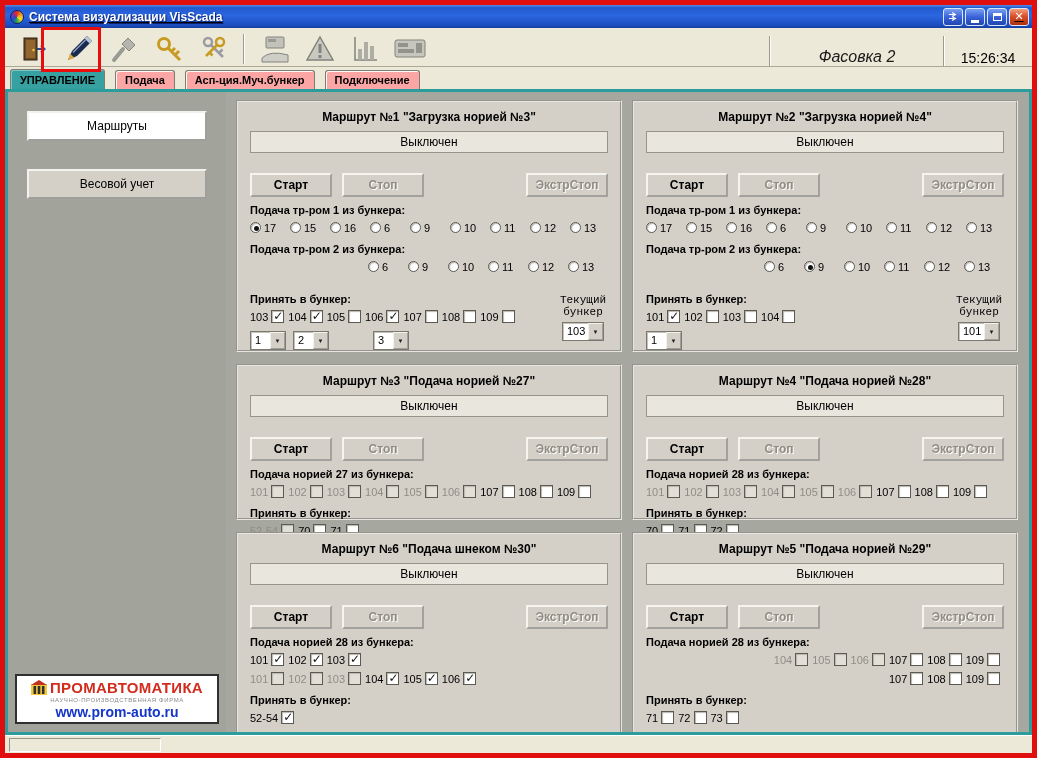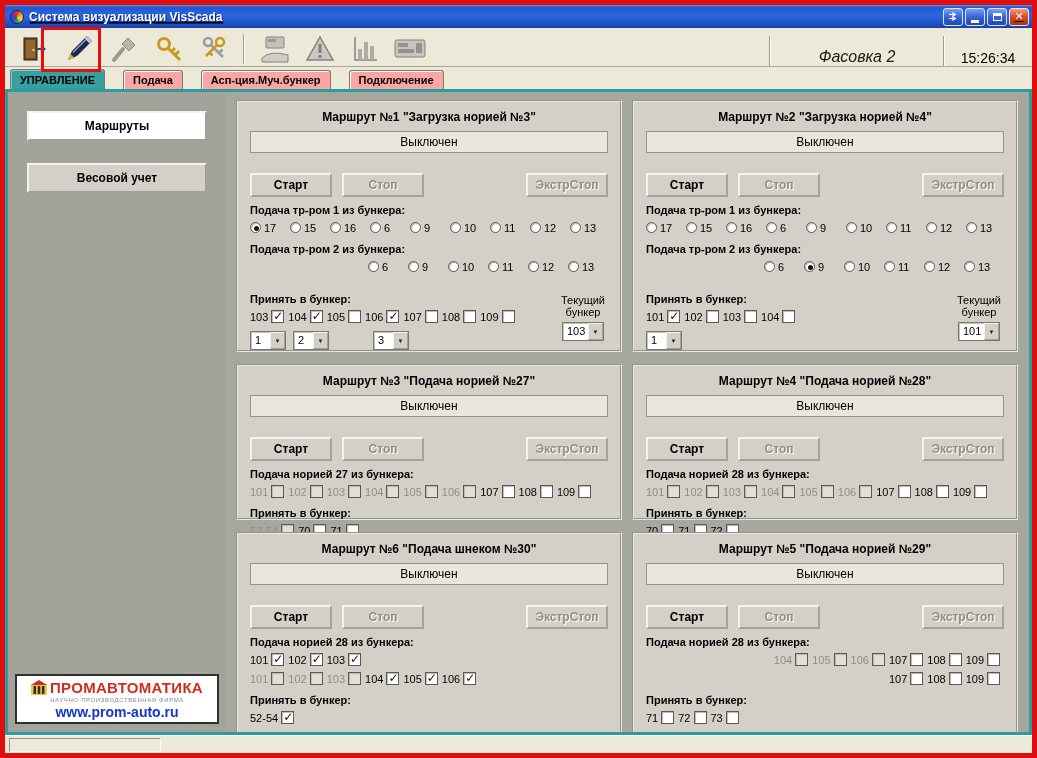--- a/index.html
+++ b/index.html
@@ -49,43 +49,43 @@
   .clock { width:72px; text-align:center; font-size:14px; color:#000; }
 
   .highlight-box {
     position:absolute; left:36px; top:22px; width:60px; height:45px;
     border:3px solid #E80E0E; z-index:50; pointer-events:none;
   }
 
   
   .tabbar {
     height:22px; background:#ECE9D8; display:flex; align-items:flex-end;
-    padding:0 0 0 5px; gap:18px;
+    padding:0 0 0 5px; gap:10px;
   }
   .tab {
     padding:3px 9px 3px; font-size:11px; font-weight:bold; color:#000;
     background:#fca5a5; border:1px solid #7E7C70; border-bottom:none;
     border-top-left-radius:3px; border-top-right-radius:3px;
     box-shadow:inset 1px 1px 0 #FBFAF6; cursor:default; white-space:nowrap;
   }
   .tab.active { background:#37A0A0; box-shadow:inset 1px 1px 0 #7CC8C8; padding-top:4px; }
 
   
   .content {
     height:646px; border:3px solid #2D9C9C; background:#A6A8A0;
     display:flex; overflow:hidden;
   }
   .sidebar { width:218px; background:#A2A49C; position:relative; flex-shrink:0; }
   .sb-btn {
     display:block; width:180px; height:30px; margin:0 auto;
-    font-family:inherit; font-size:12px; font-weight:bold; color:#000;
+    font-family:inherit; font-size:12px; font-weight:normal; color:#000;
     background:#D4D0C8; border:2px outset #F4F2EC; cursor:default;
   }
   .sb-btn.first { margin-top:19px; }
-  .sb-btn.second { margin-top:22px; }
+  .sb-btn.second { margin-top:28px; }
   .sb-btn.active { background:#FFFFFF; }
 
   .logo {
     position:absolute; left:7px; bottom:8px; width:204px;
     background:#FFFFFF; border:2px solid #303030; padding:3px 4px 2px;
     text-align:center;
   }
   .logo-top { display:flex; align-items:center; justify-content:center; gap:3px; }
   .logo-icon { width:16px; height:15px; flex-shrink:0; display:inline-flex; }
   .logo-company { color:#D22C1E; font-size:15px; font-weight:bold; letter-spacing:0.3px; white-space:nowrap; }
@@ -156,21 +156,21 @@
   .combo-val { flex:1; font-size:11px; padding:2px 0 0 4px; }
   .combo-arrow {
     width:15px; background:#D4D0C8; border:1px outset #F4F2EC;
     display:flex; align-items:center; justify-content:center;
     font-size:6px; color:#202020; flex-shrink:0;
   }
   .pn-current {
     position:absolute; right:12px; bottom:9px; width:50px;
     display:flex; flex-direction:column; align-items:center;
   }
-  .current-label { text-align:center; line-height:1.15; margin-bottom:3px; }
+  .current-label { text-align:center; line-height:1.15; margin-bottom:3px;font-family:Liberation Mono, monospace; }
   .pn-current .combo { width:42px; }
 
   
   .statusbar {
     height:18px; background:#ECE9D8; border-top:1px solid #FFFFFF;
     display:flex; align-items:center; padding:1px 4px;
   }
   .sb-panel {
     width:152px; height:14px;
     border:1px solid; border-color:#97958A #FFFFFF #FFFFFF #97958A;

